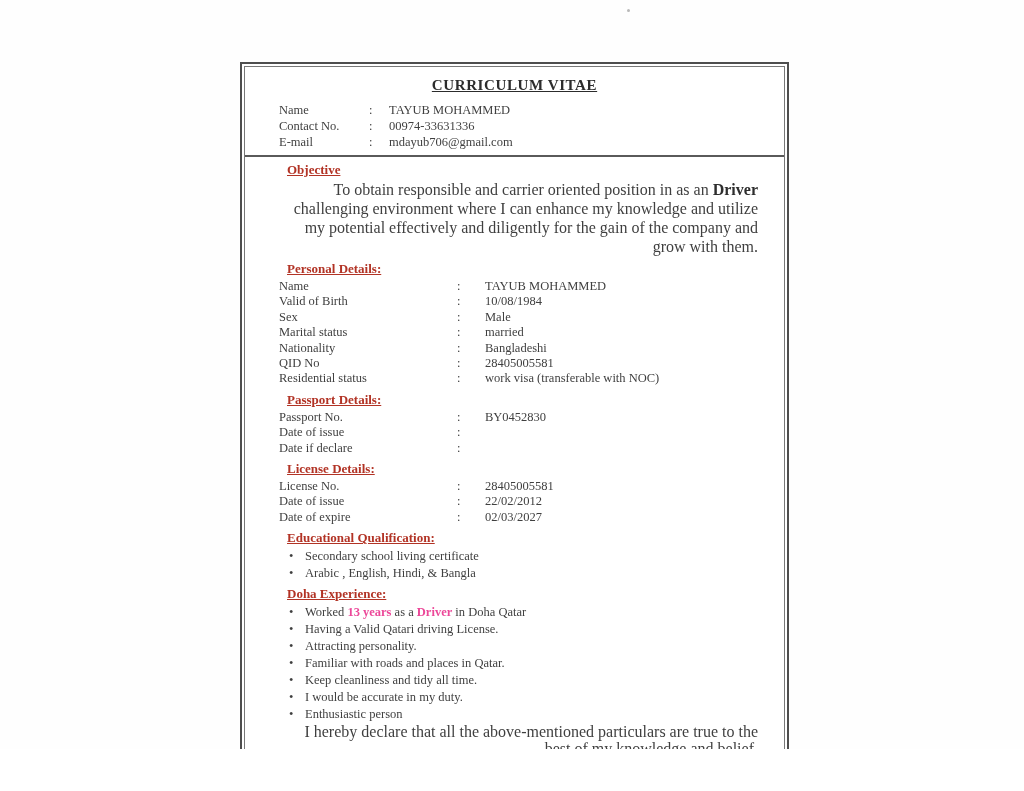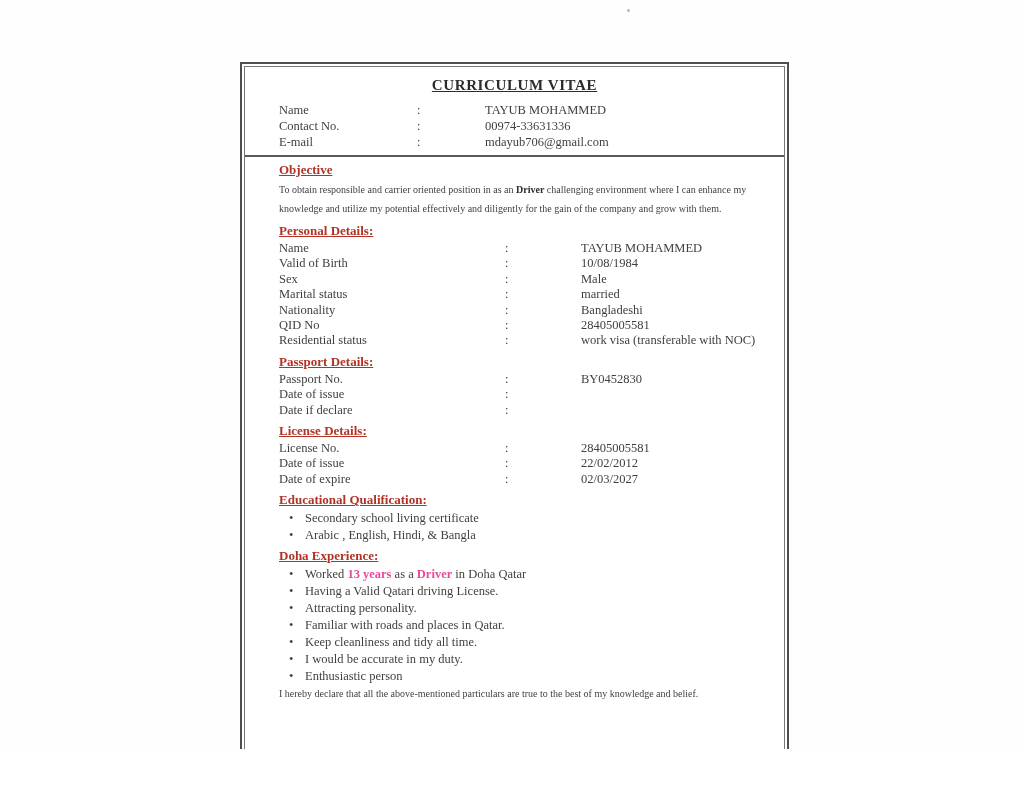--- a/index.html
+++ b/index.html
@@ -53,45 +53,45 @@
     margin: 2px 0 8px 0;
   }
   .header-block {
     margin: 0 0 4px 34px;
   }
   .kv-row {
     display: flex;
     font-size: 12.5px;
     color: #3f3f3f;
     line-height: 16px;
-    gap: 48px;
   }
   .header-block .kv-label { width: 90px; }
   .header-block .kv-colon { width: 20px; }
   .separator {
     border: none;
     border-top: 2px solid #5a5a5a;
     margin: 5px 0 3px 0;
   }
   .content {
     margin: 0 26px 0 34px;
   }
   .section-heading {
     color: #b23325;
     font-weight: bold;
     font-size: 13px;
     text-decoration: underline;
     line-height: 16px;
-    margin: 5px 0 2px 0;
+    margin: 5px 0 2px 8px;
   }
   .para {
-    font-size: 10px;
+    font-size: 16px;
     color: #3f3f3f;
     line-height: 19px;
     margin: 0;
+    text-align: right;
   }
   .para b { color: #2e2e2e; }
   .details .kv-row {
     line-height: 15.4px;
   }
   .details .kv-label { width: 178px; }
   .details .kv-colon { width: 28px; }
   .details .kv-value { flex: 1; }
   .bullet-row {
     display: flex;

